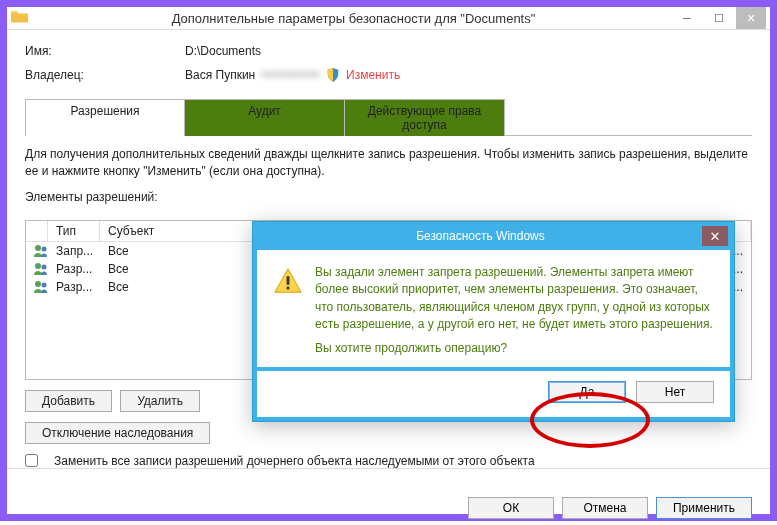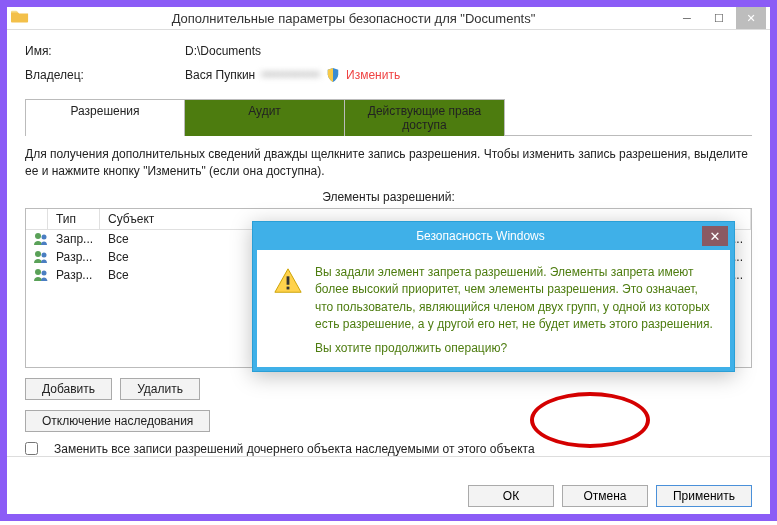--- a/index.html
+++ b/index.html
@@ -23,21 +23,21 @@
 .shield-icon { width: 14px; height: 14px; }
 .link { color: #ef4444; cursor: pointer; }
 
 .tabs { display: flex; margin-top: 6px; }
 .tab { border: 1px solid #bbb; border-bottom: none; padding: 4px 0; width: 160px; text-align: center; background: #4d7c0f; position: relative; top: 1px; }
 .tab.active { background: #fff; border-top: 1px solid #bbb; z-index: 2; }
 .tab + .tab { border-left: none; }
 
 .panel { border: 1px solid #bbb; padding: 10px 12px; flex: 1; display: flex; flex-direction: column; }
 .helptext { margin-bottom: 10px; line-height: 1.4; }
-.label-small { margin-bottom: 4px; text-align: center; }
+.label-small { margin-bottom: 16px; }
 
 .grid-box { border: 1px solid #bbb; height: 160px; background: #fff; }
 .grid-header { display: flex; background: #fff; border-bottom: 1px solid #e0e0e0; }
 .grid-header .cell { padding: 3px 8px; border-right: 1px solid #e0e0e0; font-size: 12px; }
 .grid-row { display: flex; align-items: center; padding: 1px 4px; }
 .grid-row .cell { padding: 1px 4px; font-size: 12px; white-space: nowrap; overflow: hidden; text-overflow: ellipsis; }
 .col-icon { width: 22px; display: flex; align-items: center; justify-content: center; }
 .col-type { width: 52px; }
 .col-subj { flex: 1; }
 .col-end { width: 30px; text-align: right; padding-right: 6px; }
@@ -197,15 +197,19 @@
           <path fill="#ffd24c" stroke="#caa000" stroke-width="1" d="M16 3 L30 28 H2 Z"></path>
           <rect x="14.5" y="11" width="3" height="9" fill="#333"></rect>
           <rect x="14.5" y="22" width="3" height="3" fill="#333"></rect>
         </svg>
     </span>
     <div>
       <div class="modal-text">Вы задали элемент запрета разрешений. Элементы запрета имеют более высокий приоритет, чем элементы разрешения. Это означает, что пользователь, являющийся членом двух групп, у одной из которых есть разрешение, а у другой его нет, не будет иметь этого разрешения.</div>
       <div class="modal-text modal-q">Вы хотите продолжить операцию?</div>
     </div>
   </div>
+  <div class="modal-footer">
+    <div class="btn default">Да</div>
+    <div class="btn">Нет</div>
+  </div>
 </div>
 
 <div class="annot"></div>
 
 </body></html>

